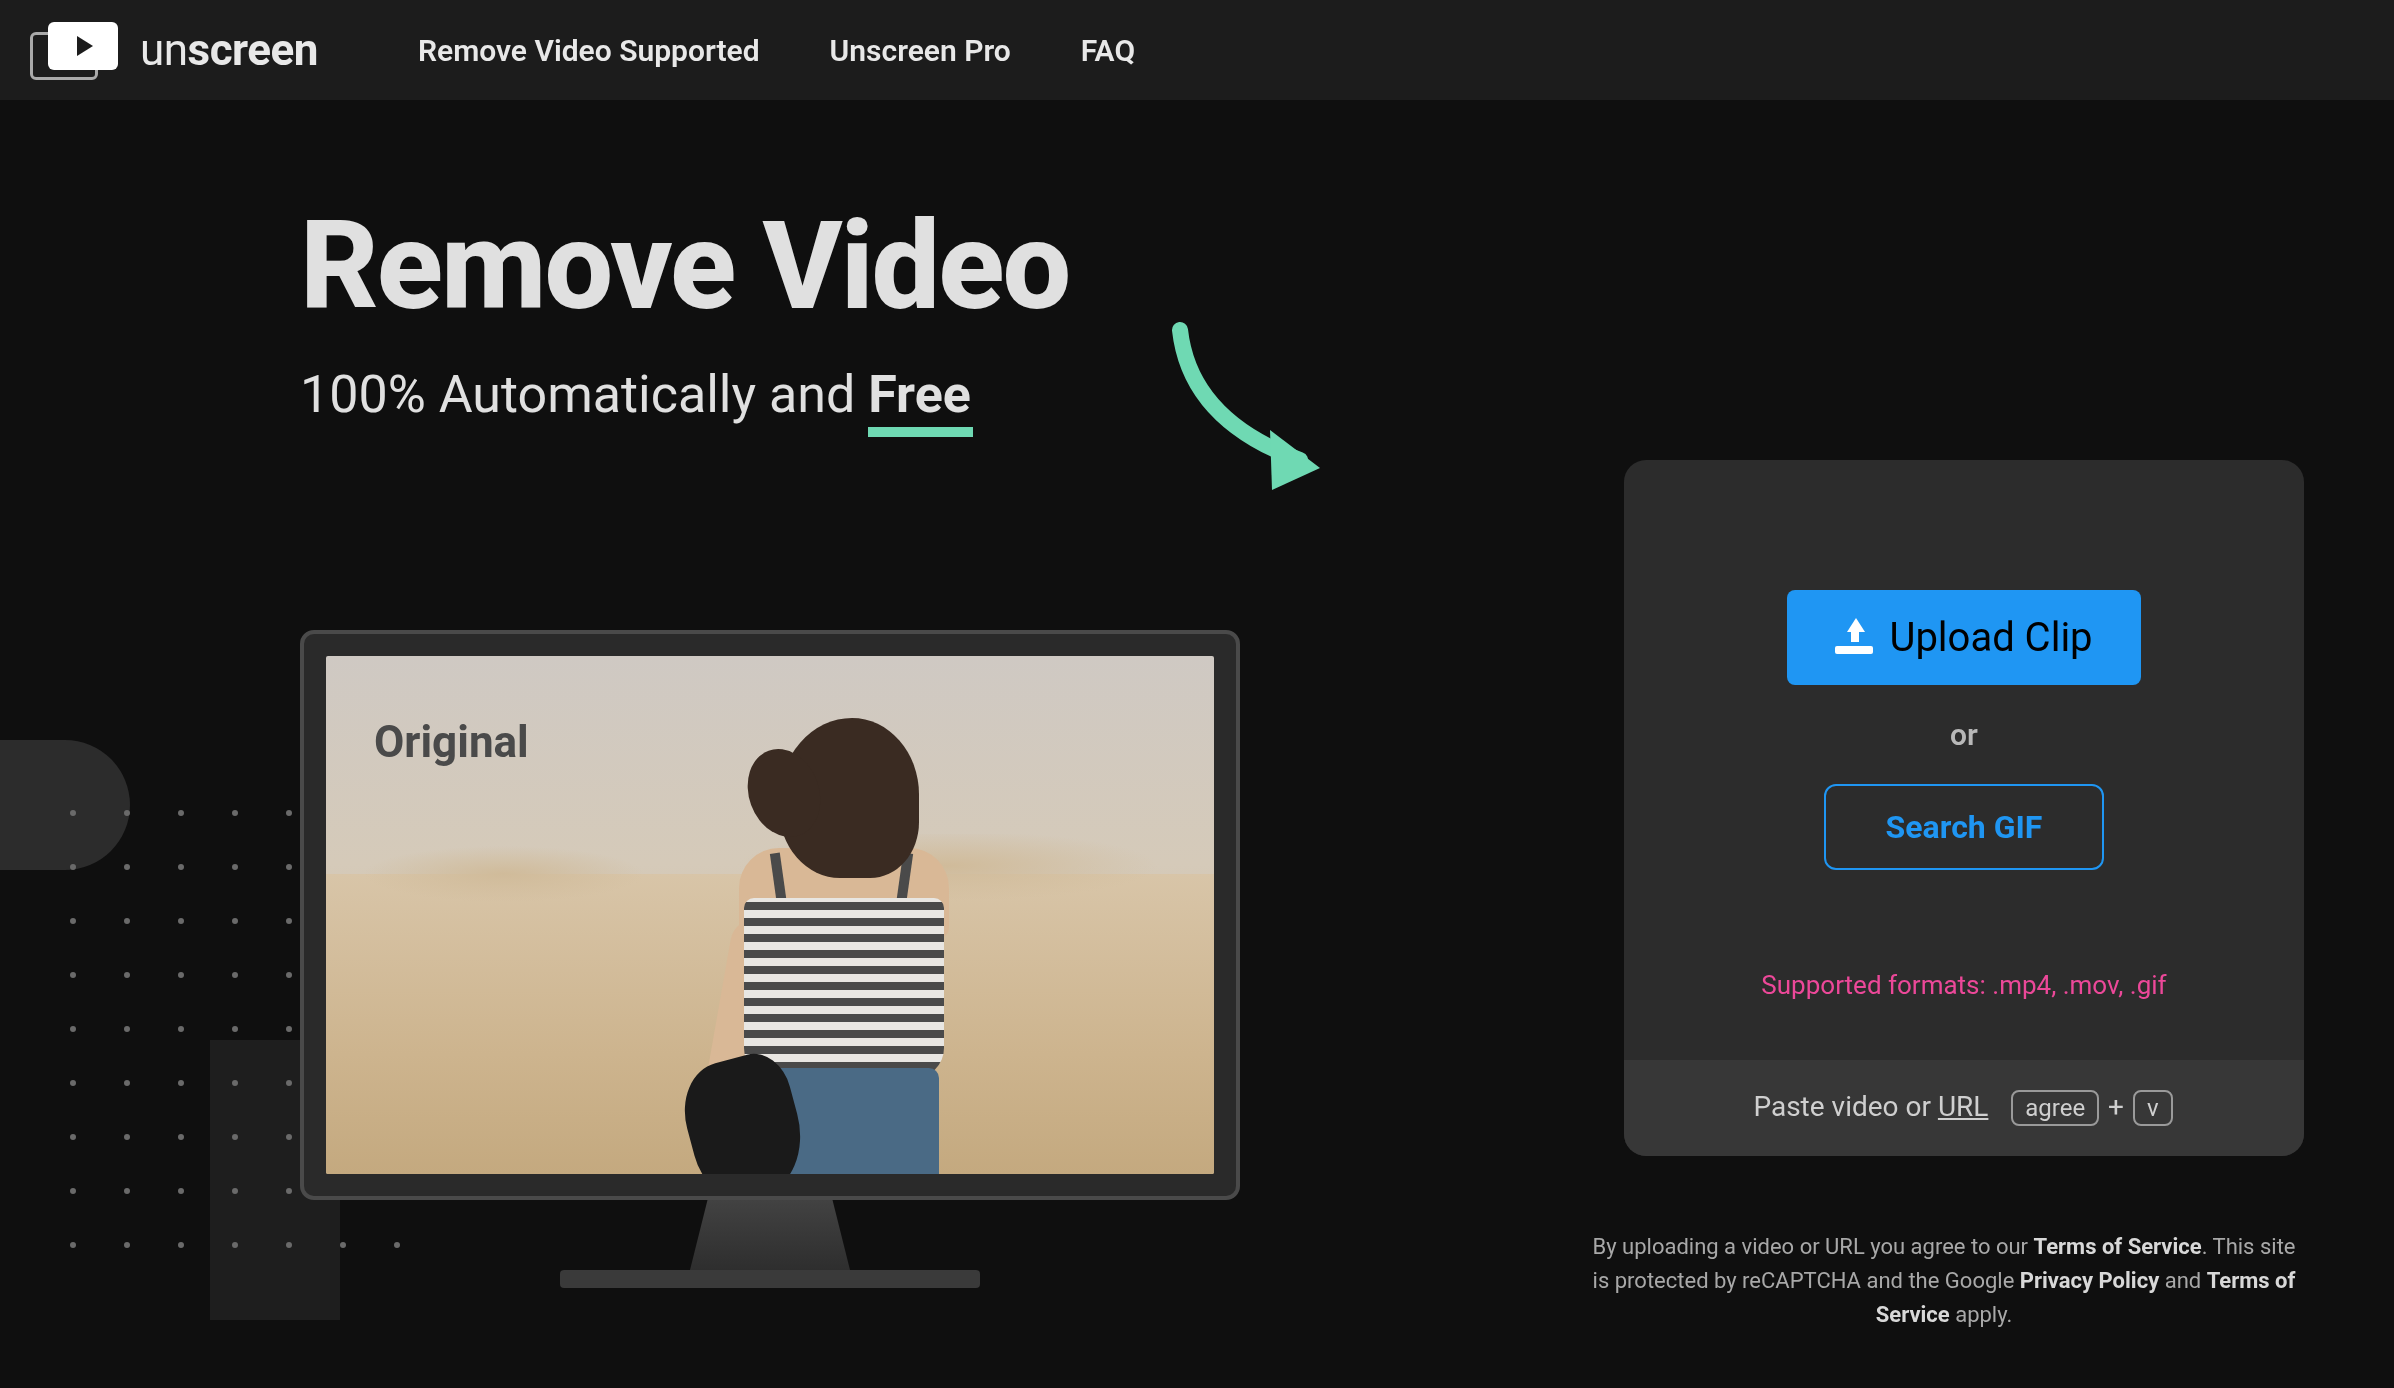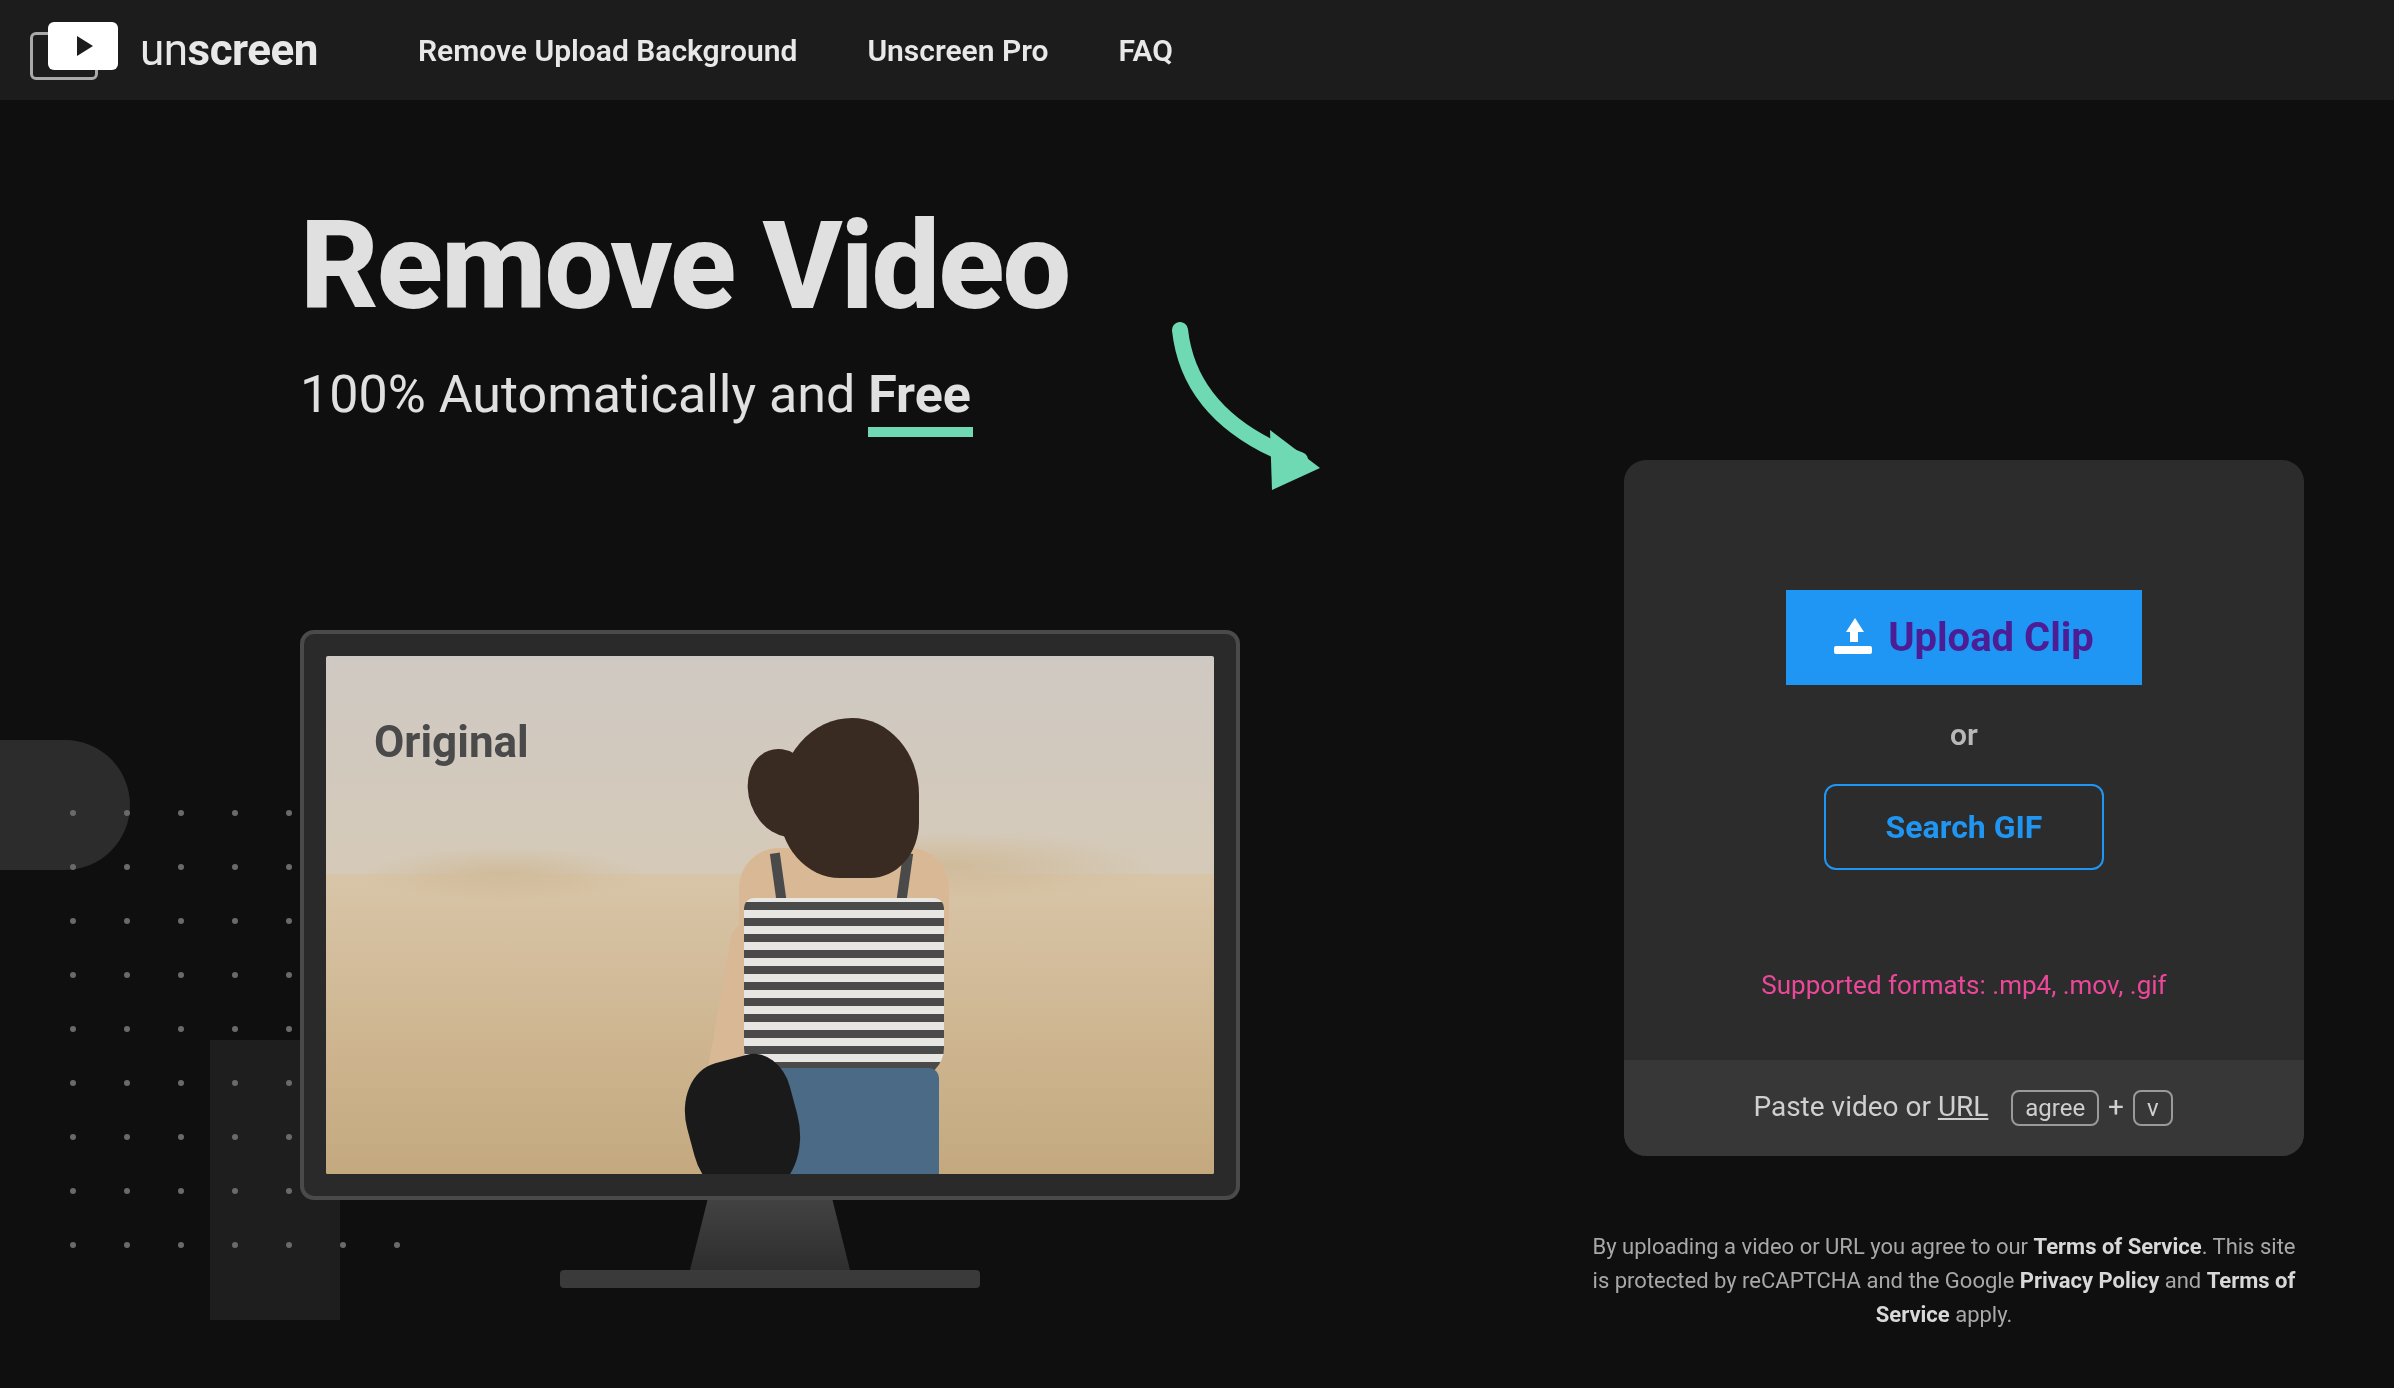--- a/index.html
+++ b/index.html
@@ -258,25 +258,25 @@
 }
 .card-body {
   padding: 130px 60px 60px;
   text-align: center;
 }
 .btn-primary {
   display: inline-flex;
   align-items: center;
   gap: 16px;
   background: #1f96f3;
-  color: #4c1d95;
+  color: #000000;
   font-size: 40px;
-  font-weight: 700;
+  font-weight: 400;
   padding: 24px 48px;
-  border-radius: 0;
+  border-radius: 8px;
   cursor: pointer;
 }
 .upload-icon {
   width: 38px;
   height: 32px;
   position: relative;
 }
 .upload-icon::before {
   content: "";
   position: absolute;
@@ -396,21 +396,21 @@
   <div class="logo">
     <div class="logo-icon">
       <div class="logo-icon-back"></div>
       <div class="logo-icon-front">
           <div class="logo-play"></div>
         </div>
     </div>
     <div class="logo-text"><span class="thin">un</span><span>screen</span></div>
   </div>
   <div class="nav">
-    <div class="nav-link">Remove Upload Background</div>
+    <div class="nav-link">Remove Video Supported</div>
     <div class="nav-link">Unscreen Pro</div>
     <div class="nav-link">FAQ</div>
   </div>
 </div>
 
 <div class="blob"></div>
 <div class="block-shape"></div>
 <div class="dots">
     <div class="dot"></div>
     <div class="dot"></div>

